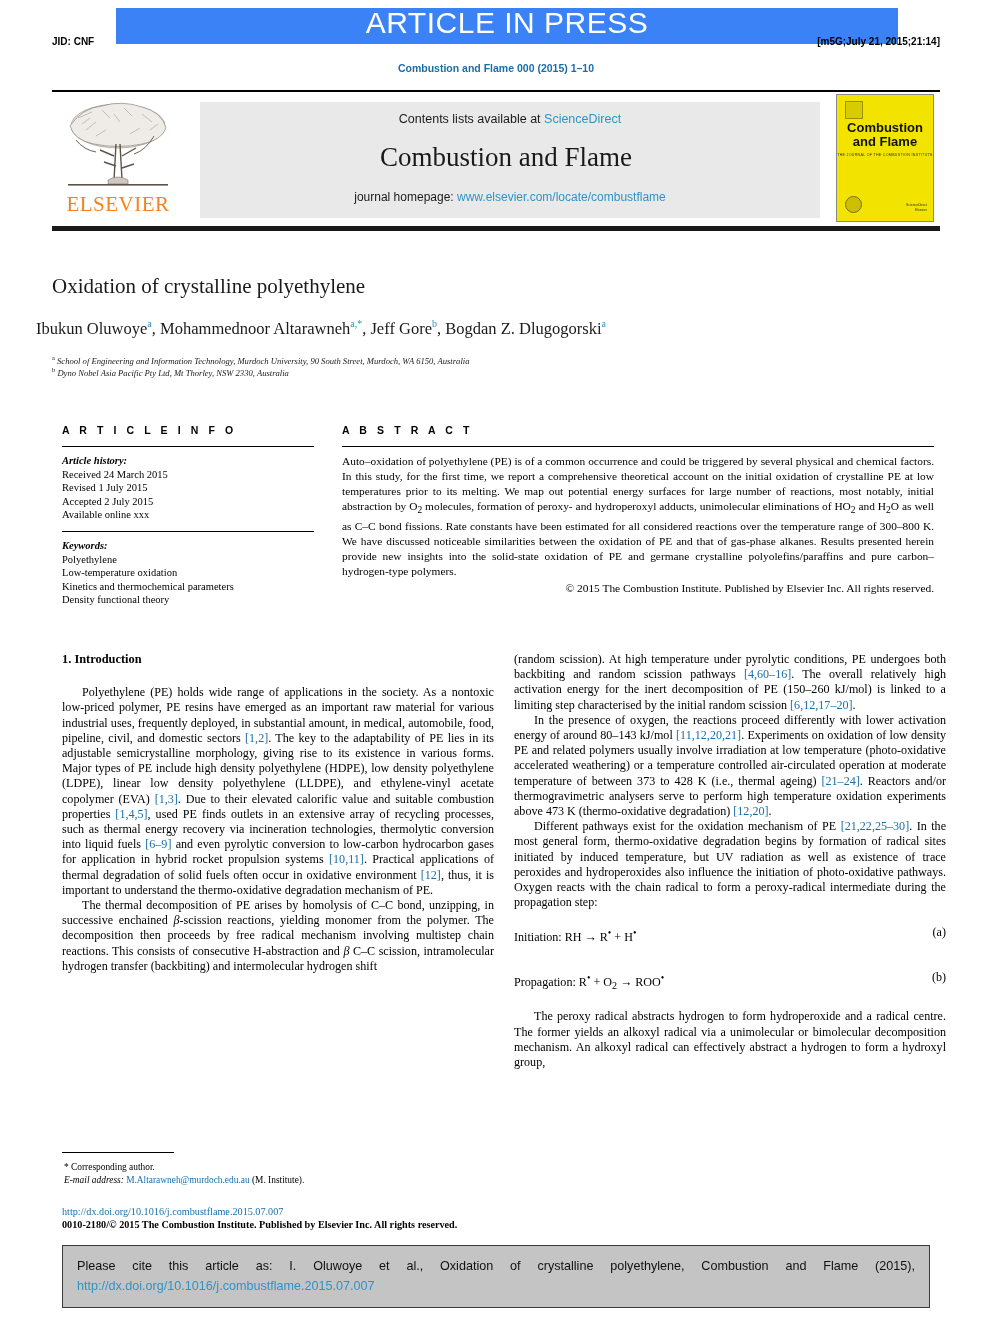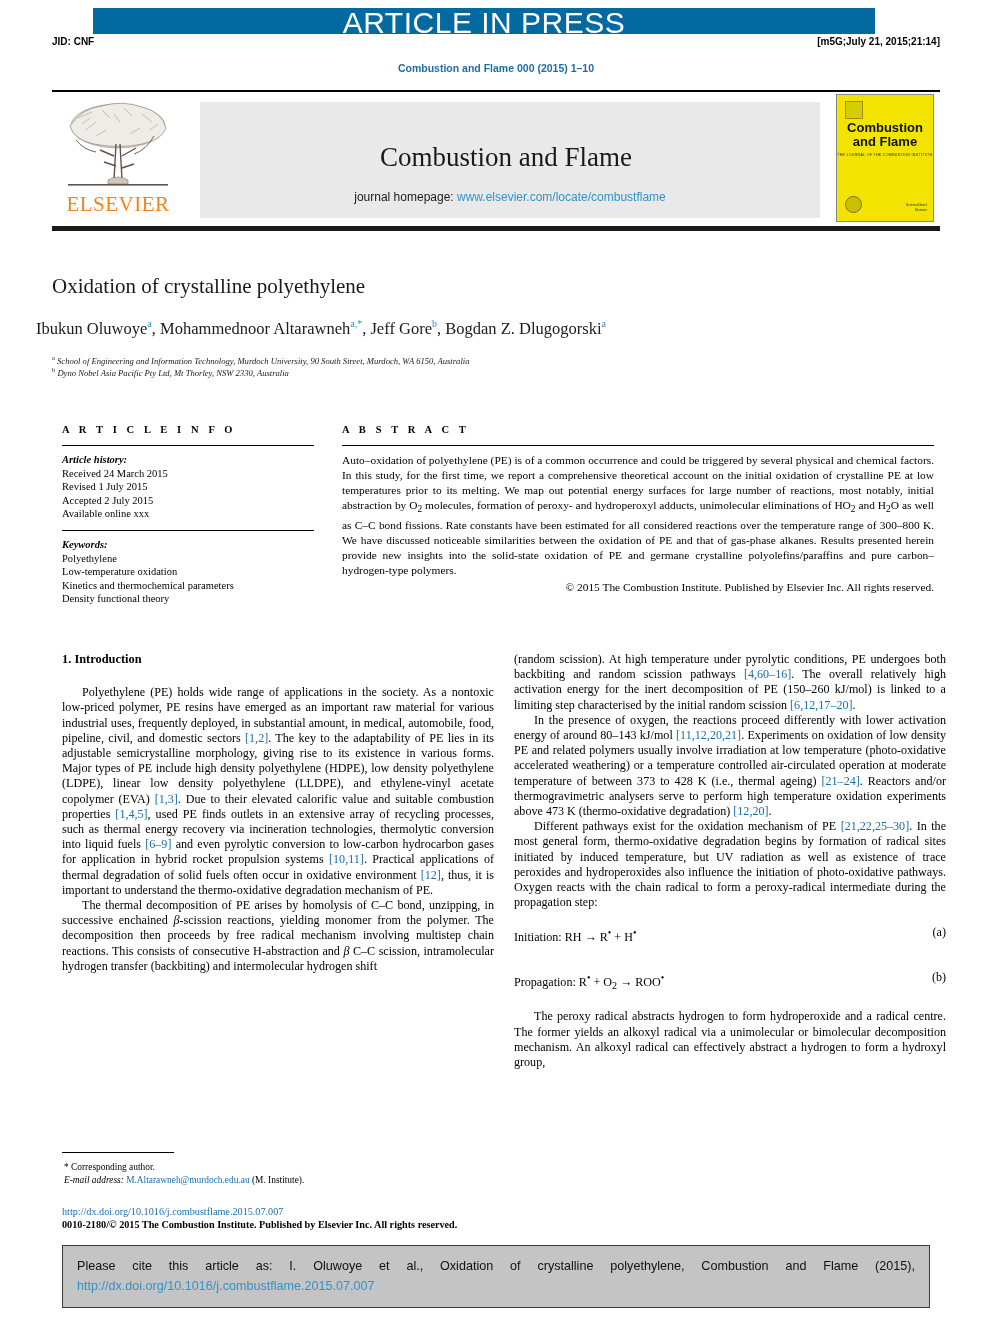--- a/index.html
+++ b/index.html
@@ -19,25 +19,25 @@
     position: relative;
     width: 992px;
     height: 1323px;
     box-sizing: border-box;
     padding: 0 52px;
   }
 
   
   .press-band {
     position: absolute;
-    left: 93px;
+    left: 116px;
     top: 8px;
     width: 782px;
-    height: 26px;
-    background: #0369a1;
+    height: 36px;
+    background: #3b82f6;
   }
   .press-band-text {
     position: absolute;
     left: 0;
     top: 0;
     width: 782px;
     height: 30px;
     line-height: 30px;
     text-align: center;
     font-family: "Liberation Sans", sans-serif;
@@ -259,21 +259,21 @@
     top: 424px;
     width: 252px;
   }
   .abs-col {
     position: absolute;
     left: 342px;
     top: 424px;
     width: 592px;
   }
   .sec-head {
-    font-family: Liberation Serif, serif;
+    font-family: Liberation Sans, sans-serif;
     font-weight: bold;
     font-size: 10.5px;
     letter-spacing: 3.6px;
     color: #000;
   }
   .hr-thin {
     height: 1px;
     background: #000;
     margin-top: 10px;
     margin-bottom: 7px;
@@ -449,20 +449,23 @@
         </g>
         <g stroke="#8a8176" stroke-width="0.45" fill="none">
           <path d="M16 18 L30 12 M24 30 L34 22 M40 10 L48 18 M62 8 L70 16 M80 14 L90 22 M88 30 L96 24 M34 36 L44 30 M68 34 L78 28 M52 14 L58 22 M20 24 L28 18"></path>
         </g>
         <rect x="6" y="84" width="100" height="1.6" fill="#5d5349"></rect>
       </svg>
       <div class="elsevier-word">ELSEVIER</div>
     </div>
 
     <div class="masthead-center">
+      <div class="contents-line">
+        <span>Contents lists available at </span><span class="sd">ScienceDirect</span>
+      </div>
       <div class="journal-title">Combustion and Flame</div>
       <div class="homepage-line">
         <span>journal homepage: </span><span class="url">www.elsevier.com/locate/combustflame</span>
       </div>
     </div>
 
     <div class="cover">
       <div class="cover-badge"></div>
       <div class="cover-title">
         <div>Combustion</div>

